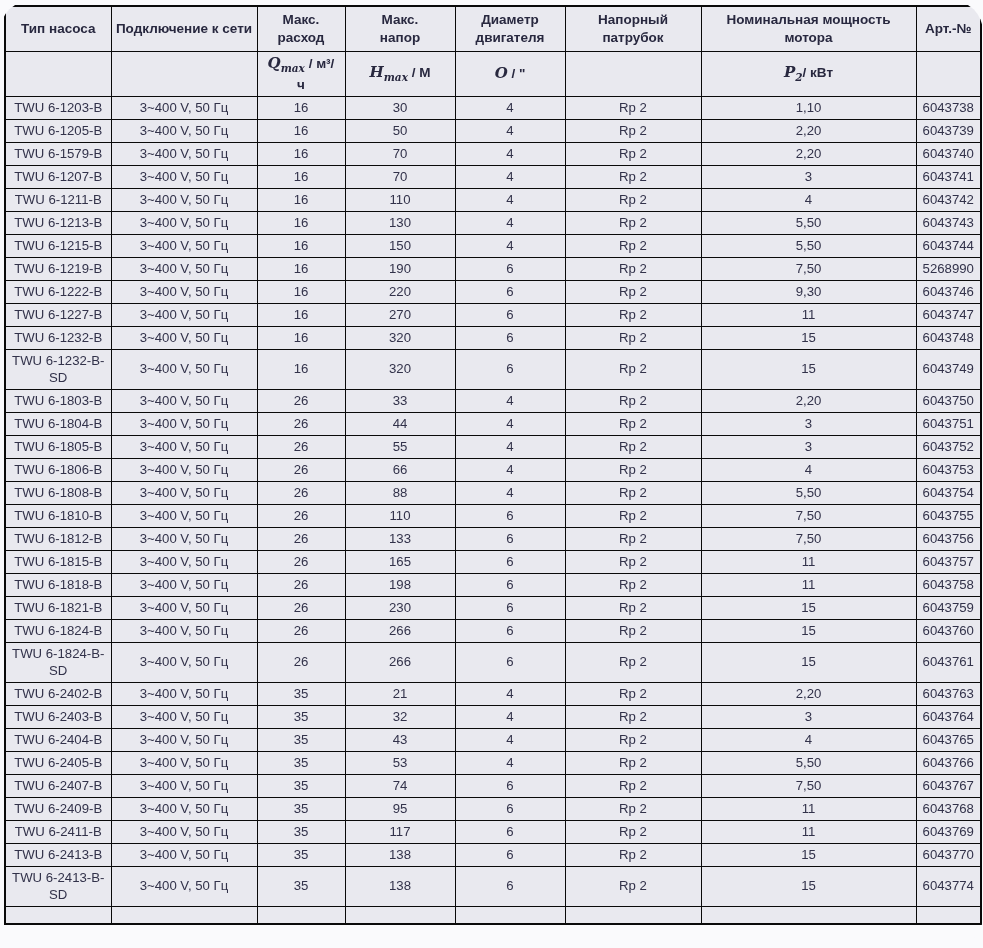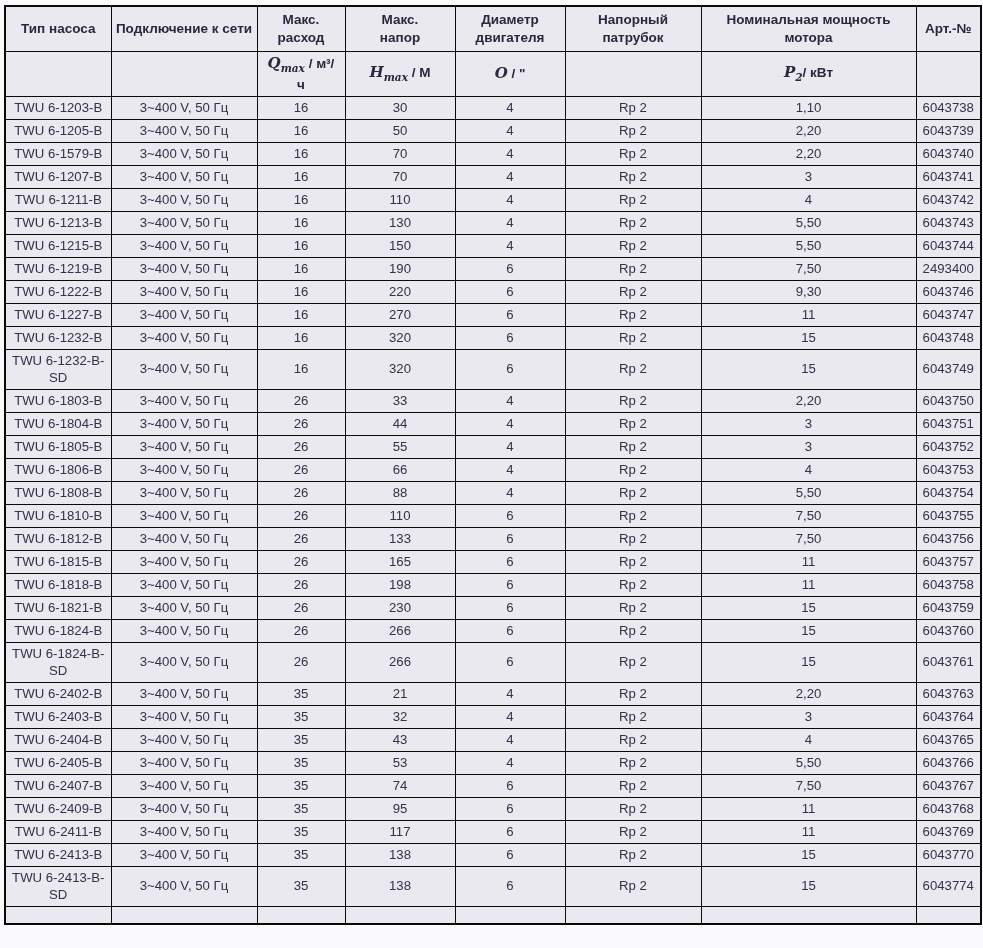--- a/index.html
+++ b/index.html
@@ -9,20 +9,21 @@
     --border:#0a0a0a;
     --page-bg:#fafafc;
   }
   html,body{margin:0;padding:0;background:var(--page-bg);}
   .page{
     position:relative;
     width:983px;height:948px;
     overflow:hidden;
     background:var(--page-bg);
     font-family:"Liberation Sans",sans-serif;
+    border-radius:32px;
   }
   table.spec{
     position:absolute;left:4px;top:5px;
     width:976px;
     border-collapse:collapse;
     table-layout:fixed;
     background:var(--cell-bg);
     border:2px solid var(--border);
   }
   th,td{
@@ -172,21 +173,21 @@
           <td>6043744</td>
         </tr>
         <tr>
           <td>TWU 6-1219-B</td>
           <td>3~400 V, 50 Гц</td>
           <td>16</td>
           <td>190</td>
           <td>6</td>
           <td>Rp 2</td>
           <td>7,50</td>
-          <td>2493400</td>
+          <td>5268990</td>
         </tr>
         <tr>
           <td>TWU 6-1222-B</td>
           <td>3~400 V, 50 Гц</td>
           <td>16</td>
           <td>220</td>
           <td>6</td>
           <td>Rp 2</td>
           <td>9,30</td>
           <td>6043746</td>

